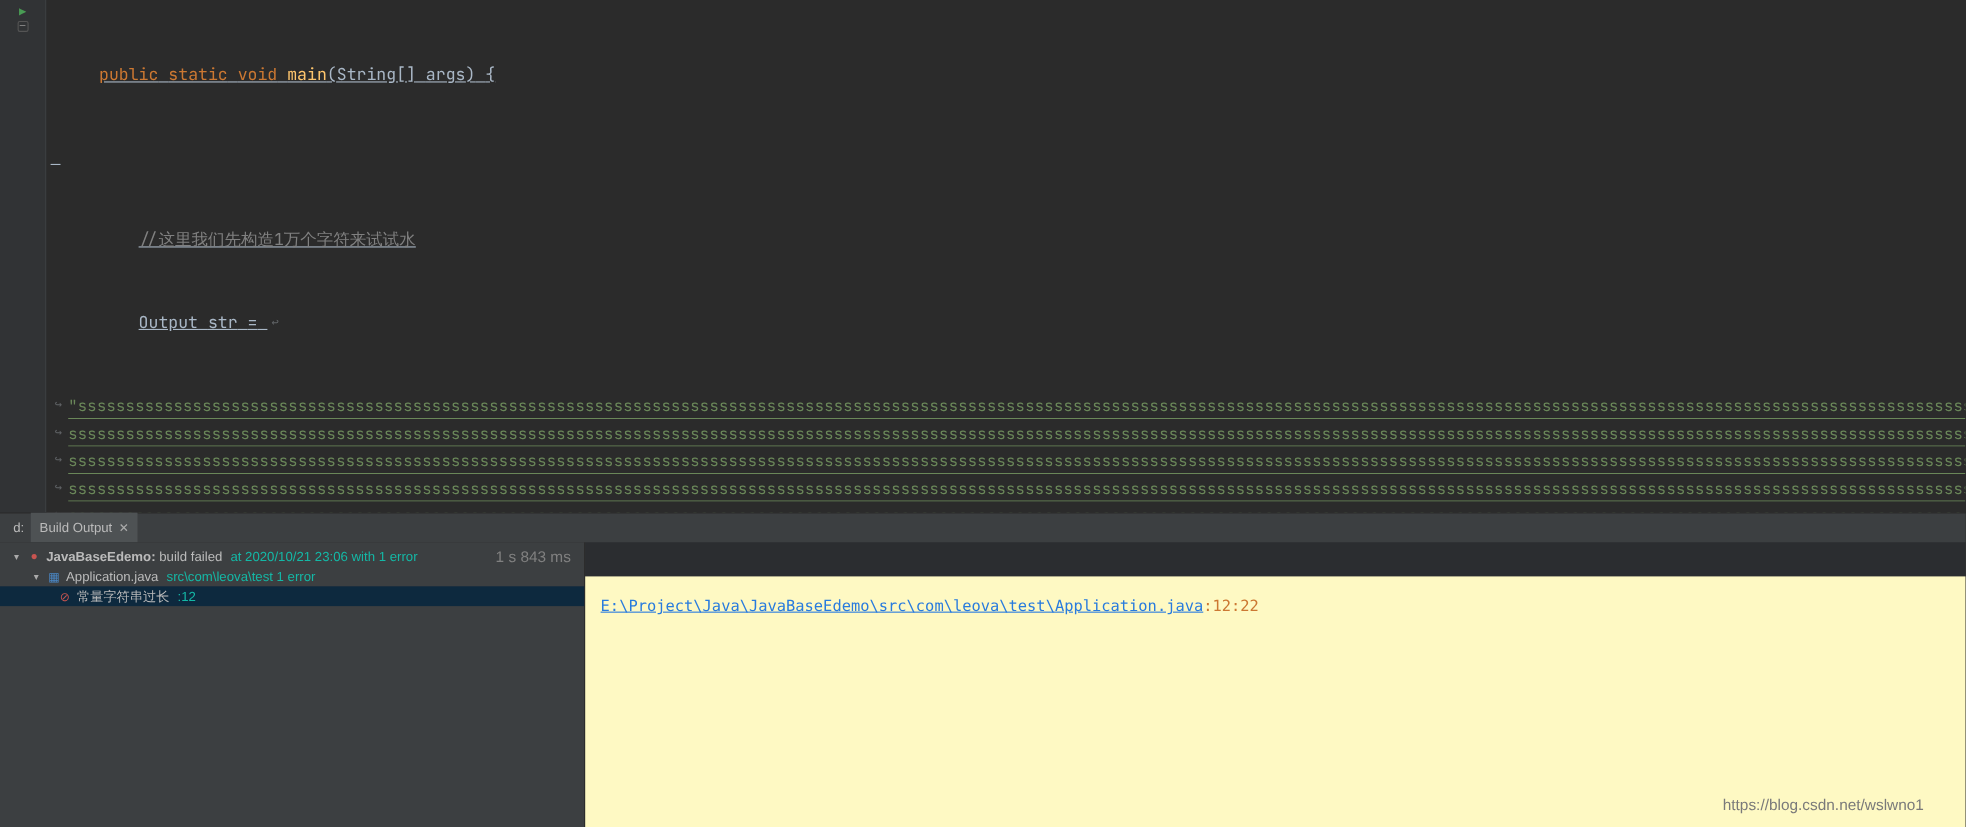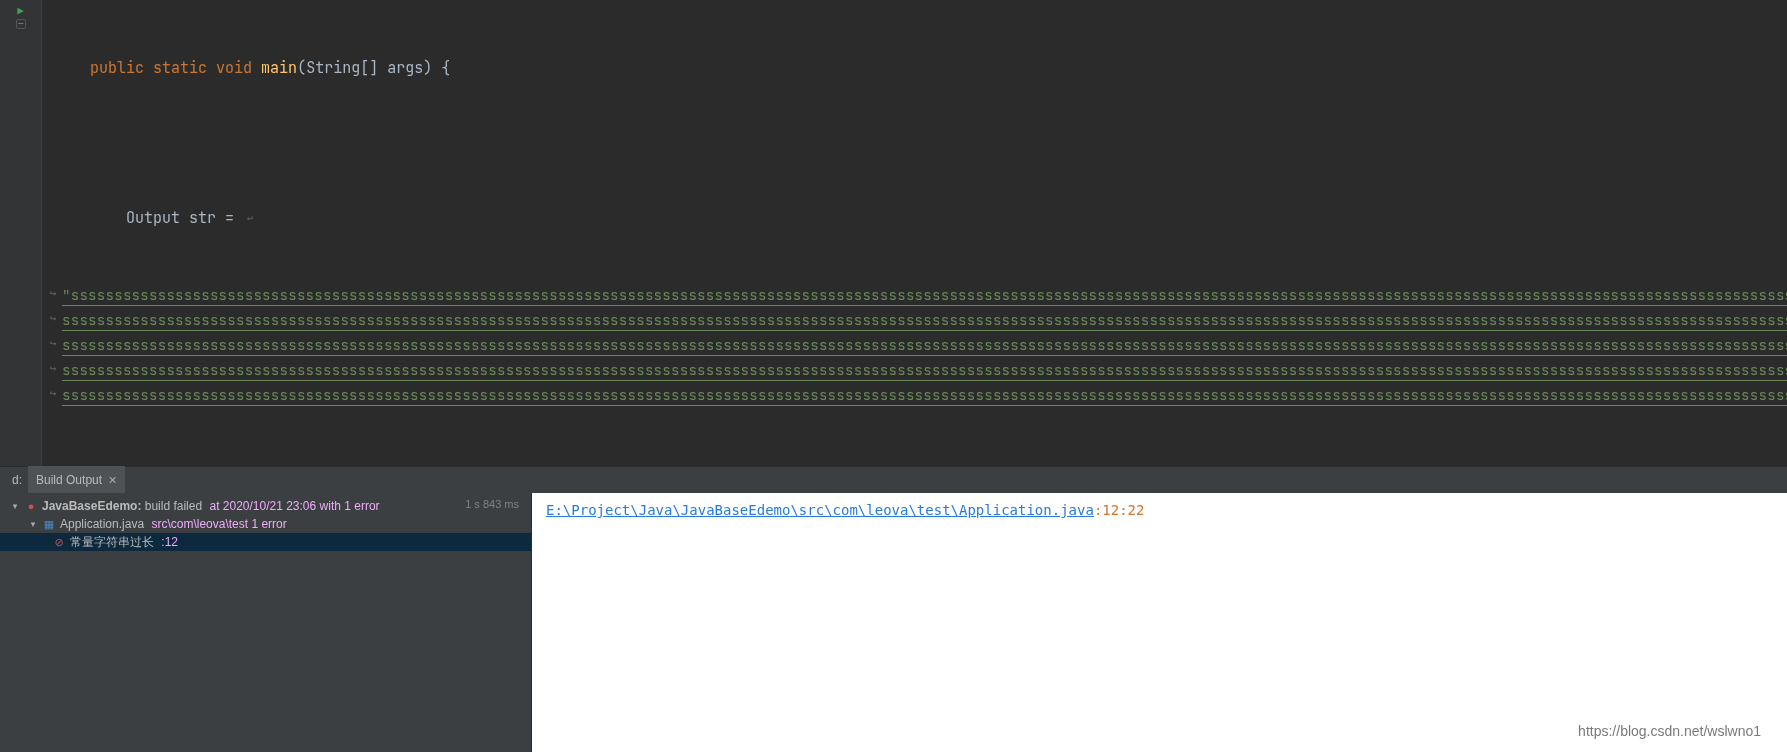--- a/index.html
+++ b/index.html
@@ -46,21 +46,21 @@
   }
   .code-content {
     flex: 1;
     padding: 6px 0 0 4px;
     font-family: "JetBrains Mono","Consolas",monospace;
     font-size: 15px;
     line-height: 25px;
     overflow: hidden;
     white-space: pre;
   }
-  .code-line { white-space: pre; }
+  .code-line { white-space: pre; text-decoration: underline; }
   .kw { color: #cc7832; }
   .type-kw { color: #cc7832; }
   .method { color: #ffc66d; }
   .ident { color: #a9b7c6; }
   .comment { color: #808080; }
   .str-line {
     color: #6a8759;
     border-bottom: 1px solid #6a8759;
     display: inline-block;
     font-size: 14px;
@@ -152,66 +152,68 @@
   }
   .tree-icon {
     width: 14px;
     display: inline-flex;
     justify-content: center;
     font-size: 11px;
   }
   .err-icon { color: #c75450; }
   .file-icon { color: #4a88c7; }
   .tree-text { color: #bbbbbb; text-align: right; }
-  .tree-muted { color: #f0abfc; }
+  .tree-muted { color: #14b8a6; }
   .tree-time {
     position: absolute;
     right: 12px;
     top: 5px;
     color: #808080;
-    font-size: 11px;
+    font-size: 14px;
   }
   .msg-pane {
     flex: 1;
-    background: #ffffff;
-    padding: 6px 14px;
+    background: #fef9c3;
+    padding: 16px 14px;
     font-family: "Consolas", monospace;
     font-size: 14px;
     line-height: 22px;
     position: relative;
+    margin-top: 31px;
   }
   .msg-link {
     color: #287bde;
     text-decoration: underline;
     cursor: pointer;
   }
   .msg-loc { color: #cc7832; }
   .msg-src { color: #cc7832; }
   .msg-err { color: #bc3f3c; }
   .watermark {
     position: absolute;
-    right: 26px;
+    right: 38px;
     bottom: 10px;
     color: #7a7a7a;
     font-family: "Segoe UI", sans-serif;
     font-size: 14px;
   }
   .indent { display:inline-block; }
 </style>
 </head>
 <body>
 
 <div class="editor-area">
   <div class="gutter">
     <span class="gutter-run">▶</span>
     <span class="gutter-expand">−</span>
   </div>
   <div class="code-content">
     <div class="code-line"><span class="indent" style="width:44px"></span><span class="kw">public</span> <span class="kw">static</span> <span class="type-kw">void</span> <span class="method">main</span><span class="ident">(</span><span class="ident">String[]</span> <span class="ident">args</span><span class="ident">)</span> <span class="ident">{</span></div>
     <div class="code-line">&nbsp;</div>
+    <div class="code-line"><span class="indent" style="width:80px"></span><span class="comment">//这里我们先构造1万个字符来试试水</span></div>
     <div class="code-line"><span class="indent" style="width:80px"></span><span class="ident">Output</span> <span class="ident">str</span> <span class="ident">=</span> <span class="wrap-arrow">↩</span></div>
     <div id="string-block"><div class="str-wrap-line"><span class="wrap-arrow">↪</span><span class="str-line">"ssssssssssssssssssssssssssssssssssssssssssssssssssssssssssssssssssssssssssssssssssssssssssssssssssssssssssssssssssssssssssssssssssssssssssssssssssssssssssssssssssssssssssssssssssssssssssssssssssssssssssssssssss</span></div><div class="str-wrap-line"><span class="wrap-arrow">↪</span><span class="str-line">ssssssssssssssssssssssssssssssssssssssssssssssssssssssssssssssssssssssssssssssssssssssssssssssssssssssssssssssssssssssssssssssssssssssssssssssssssssssssssssssssssssssssssssssssssssssssssssssssssssssssssssssssss</span></div><div class="str-wrap-line"><span class="wrap-arrow">↪</span><span class="str-line">ssssssssssssssssssssssssssssssssssssssssssssssssssssssssssssssssssssssssssssssssssssssssssssssssssssssssssssssssssssssssssssssssssssssssssssssssssssssssssssssssssssssssssssssssssssssssssssssssssssssssssssssssss</span></div><div class="str-wrap-line"><span class="wrap-arrow">↪</span><span class="str-line">ssssssssssssssssssssssssssssssssssssssssssssssssssssssssssssssssssssssssssssssssssssssssssssssssssssssssssssssssssssssssssssssssssssssssssssssssssssssssssssssssssssssssssssssssssssssssssssssssssssssssssssssssss</span></div><div class="str-wrap-line"><span class="wrap-arrow">↪</span><span class="str-line">ssssssssssssssssssssssssssssssssssssssssssssssssssssssssssssssssssssssssssssssssssssssssssssssssssssssssssssssssssssssssssssssssssssssssssssssssssssssssssssssssssssssssssssssssssssssssssssssssssssssssssssssssss</span></div></div>
   </div>
 </div>
 
 <div class="bottom-panel">
   <div class="panel-tabs">
     <span class="panel-tab-label">d:</span>
     <div class="panel-tab">
       <span>Build Output</span>

